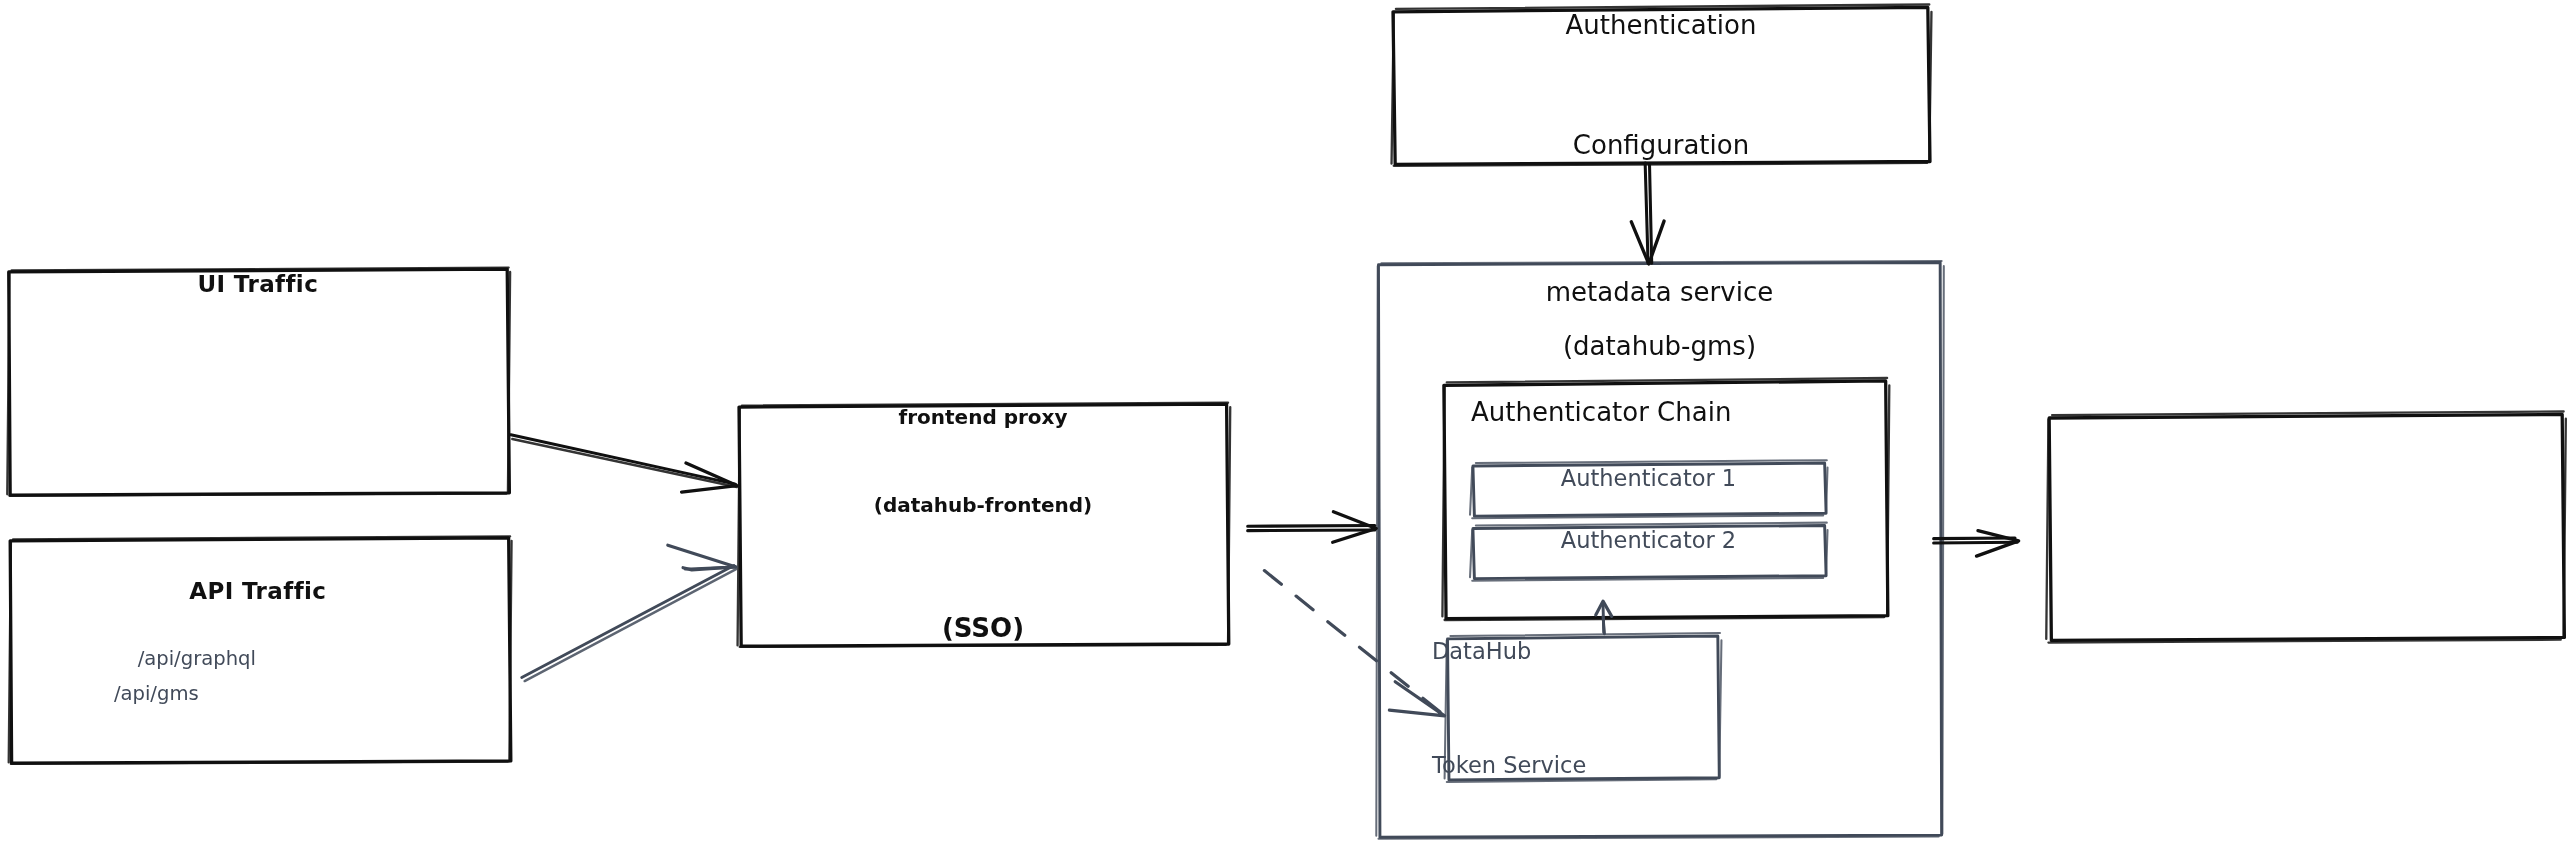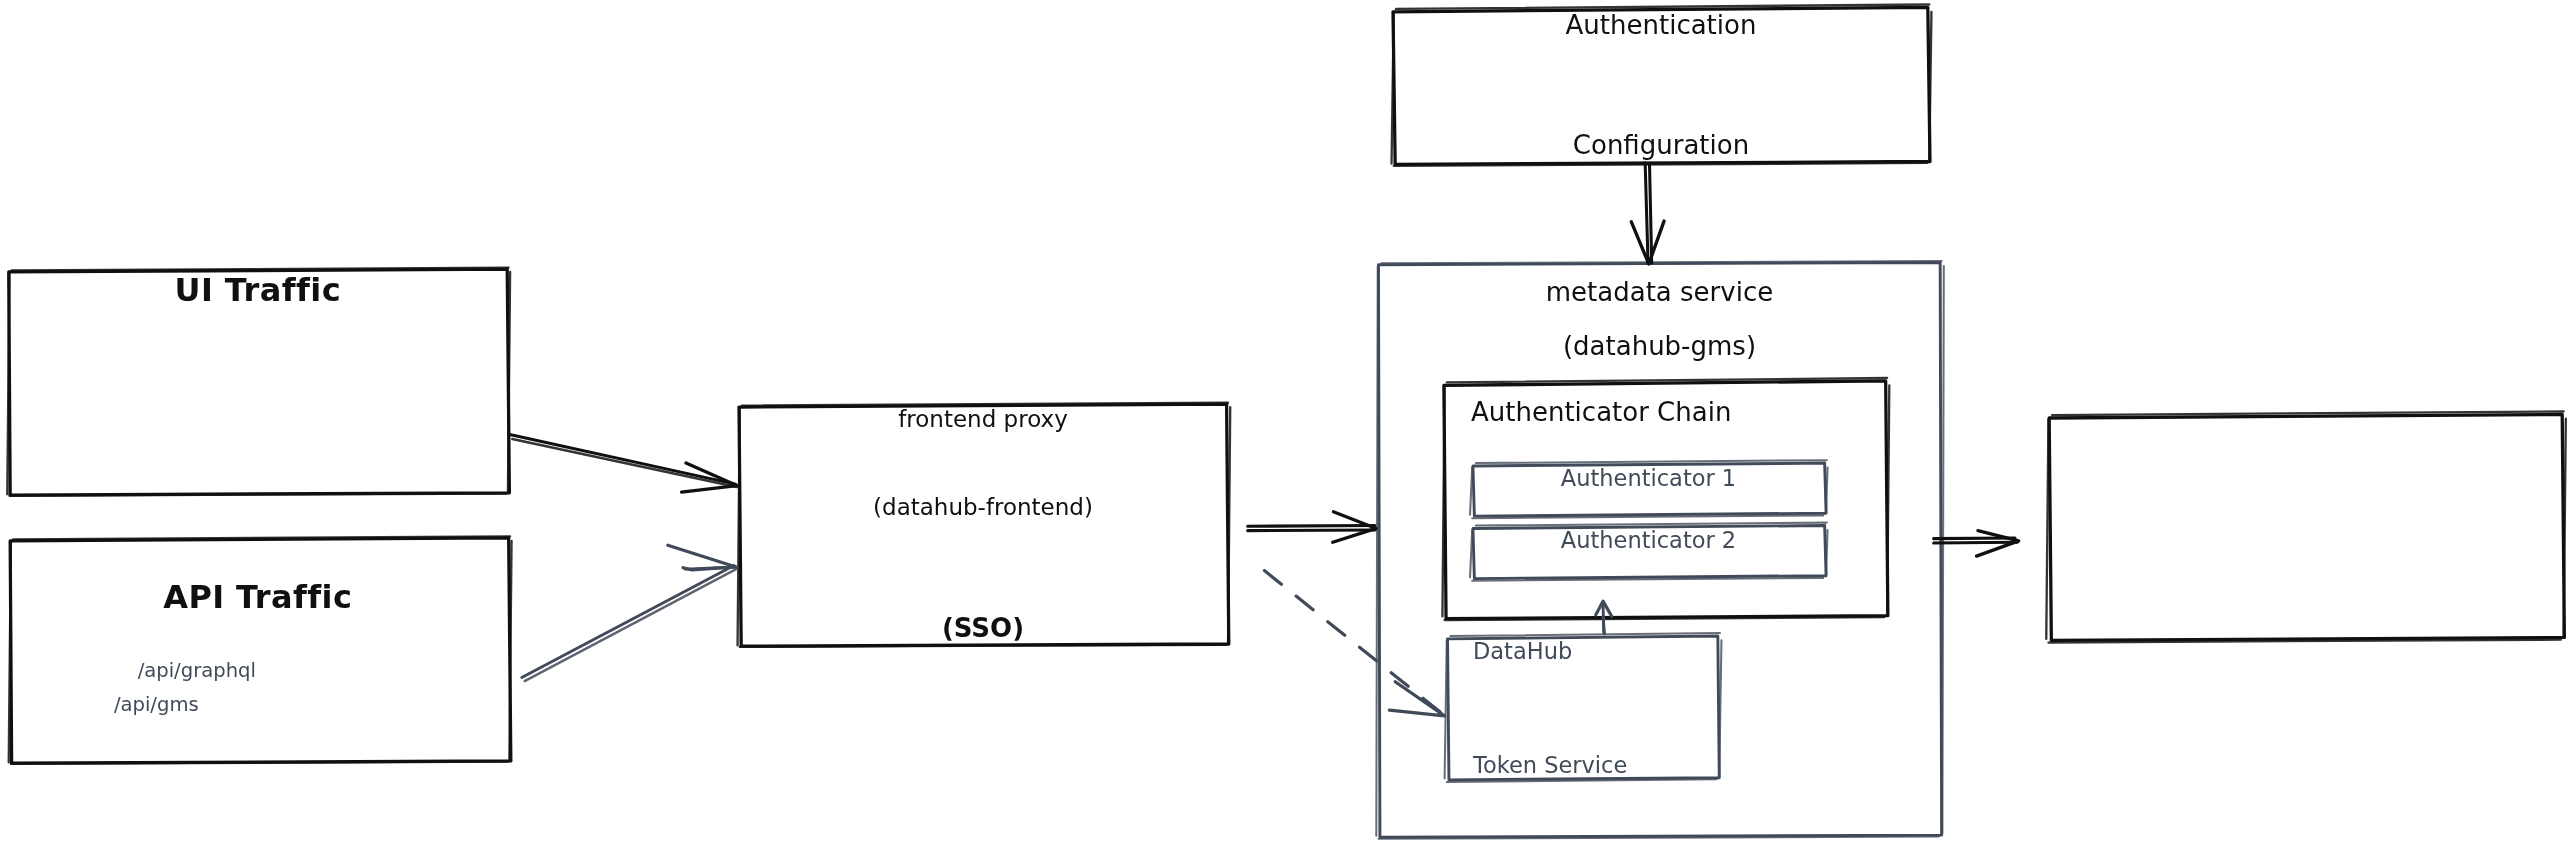--- a/index.html
+++ b/index.html
@@ -39,22 +39,22 @@
     line-height: 1.28;
     white-space: pre;
   }
   .node-label.left-align {
     align-items: flex-start;
     text-align: left;
   }
   .ink-black { color: #101010; }
   .ink-slate { color: #414a59; }
 
-  .t-xl   { font-size: 32px; font-weight: 600; letter-spacing: 0.4px; }
-  .t-lg   { font-size: 23px; font-weight: 400; }
+  .t-xl   { font-size: 23px; font-weight: 600; letter-spacing: 0.4px; }
+  .t-lg   { font-size: 20px; font-weight: 700; }
   .t-md   { font-size: 26px; font-weight: 500; }
   .t-sm   { font-size: 22.5px; font-weight: 400; }
   .t-xs   { font-size: 19.6px; font-weight: 400; }
 </style>
 </head>
 <body>
 
 <div id="diagram-root">
 
   <svg class="canvas" viewBox="0 0 3545 1161">
@@ -184,20 +184,20 @@
   </div>
 
   <div class="node-label ink-slate" style="left:1471px; top:464px; width:355px; height:51px;">
     <span class="t-sm">Authenticator 1</span>
   </div>
 
   <div class="node-label ink-slate" style="left:1471px; top:526px; width:355px; height:61px;">
     <span class="t-sm">Authenticator 2</span>
   </div>
 
-  <div class="node-label ink-slate left-align" style="left:1473px; top:637px; width:240px; height:143px;">
+  <div class="node-label ink-slate left-align" style="left:1432px; top:637px; width:240px; height:143px;">
     <span class="t-sm">DataHub</span>
     <span class="t-sm">Token Service</span>
   </div>
 
 
 </div>
 
 
 </body></html>

